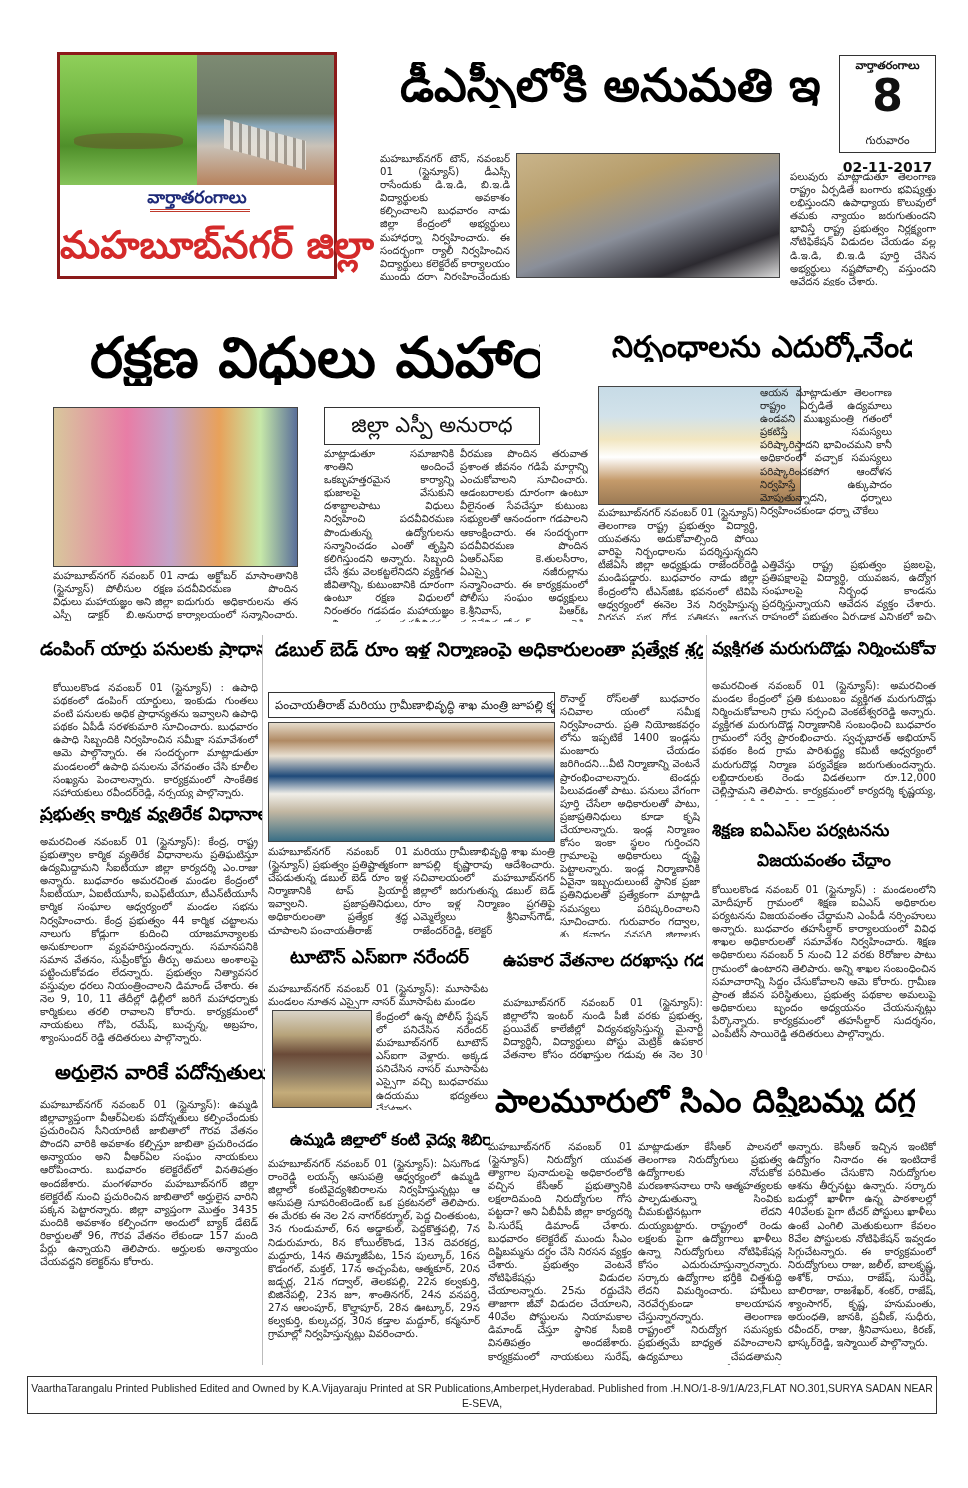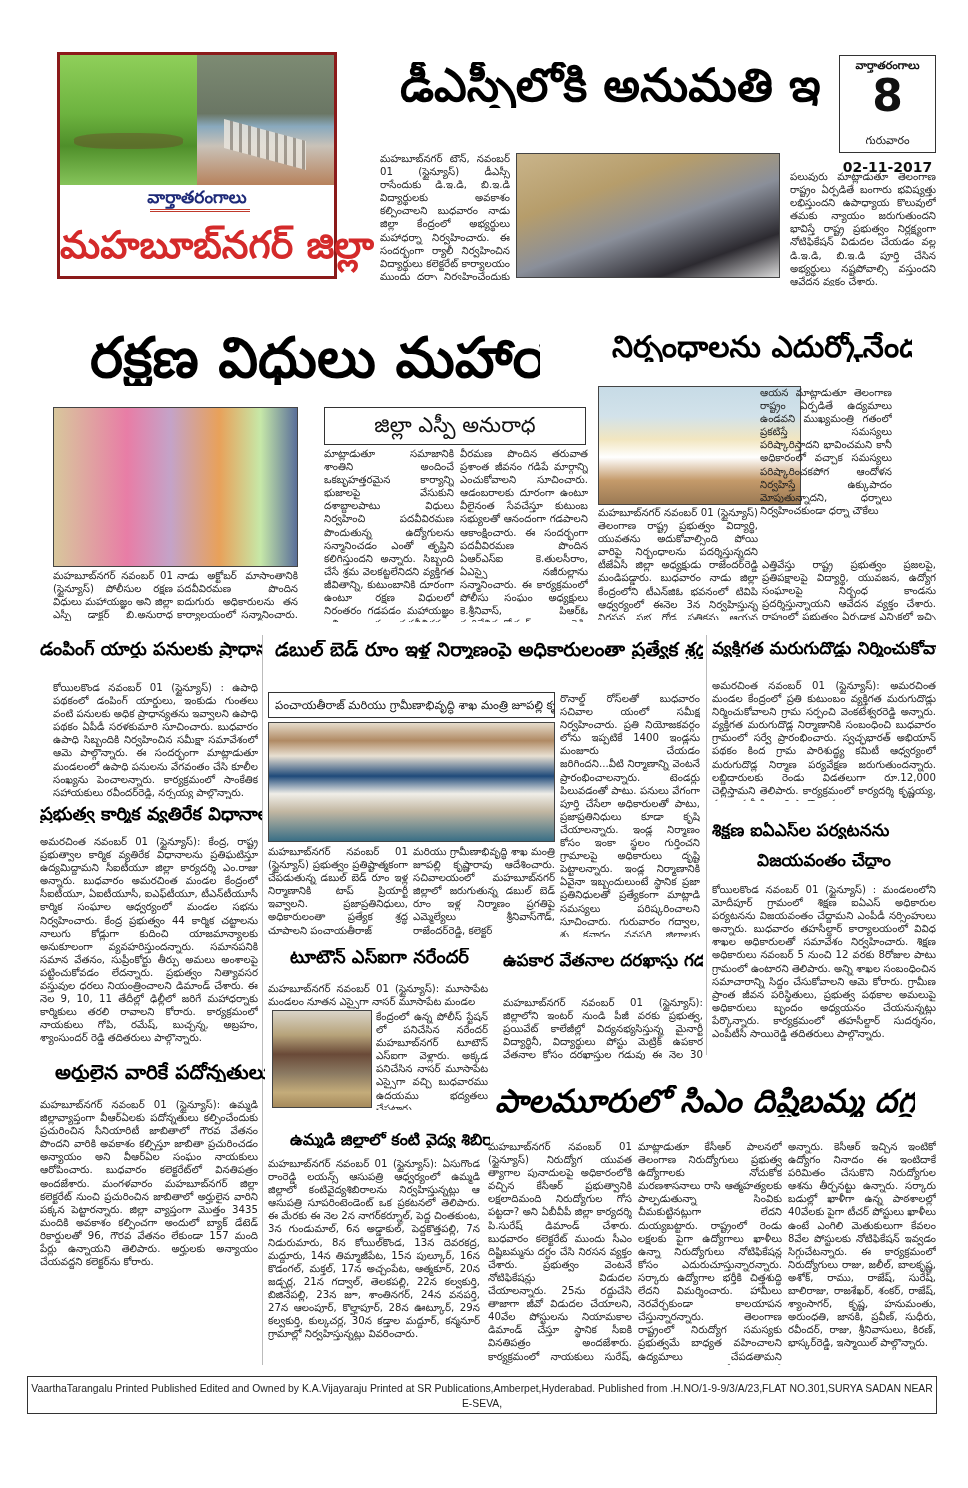--- a/index.html
+++ b/index.html
@@ -56,21 +56,21 @@
 
 <div class="abs hl" style="left:400px; top:62px; width:420px; font-size:46px;">డీఎస్సీలోకి అనుమతి ఇవ్వాలి</div>
 <div class="abs body-text" style="left:380px; top:152px; width:130px; height:128px;">మహబూబ్‌నగర్ టౌన్, నవంబర్ 01 (స్టైన్యూస్) డీఎస్సీ రాసేందుకు డి.ఇ.డి, బి.ఇ.డి విద్యార్థులకు అవకాశం కల్పించాలని బుధవారం నాడు జిల్లా కేంద్రంలో అభ్యర్థులు మహాధర్నా నిర్వహించారు. ఈ సందర్భంగా ర్యాలీ నిర్వహించిన విద్యార్థులు కలెక్టరేట్ కార్యాలయం ముందు ధర్నా నిర్వహించేందుకు యత్నించగా పోలీసులు వారిని అడ్డుకుని పోలీస్‌స్టేషన్‌కు తరలించారు. ఈ సందర్భంగా</div>
 <div class="abs photo" style="left:516px; top:153px; width:264px; height:125px; background: linear-gradient(160deg, #c9b48a 0%, #b69d6b 30%, #8a8f9a 55%, #2c2a30 80%, #d8d8d8 100%);"></div>
 <div class="abs body-text" style="left:790px; top:170px; width:146px; height:116px;">పలువురు మాట్లాడుతూ తెలంగాణ రాష్ట్రం ఏర్పడితే బంగారు భవిష్యత్తు లభిస్తుందని ఉపాధ్యాయ కొలువులో తమకు న్యాయం జరుగుతుందని భావిస్తే రాష్ట్ర ప్రభుత్వం నిర్లక్ష్యంగా నోటిఫికేషన్ విడుదల చేయడం వల్ల డి.ఇ.డి, బి.ఇ.డి పూర్తి చేసిన అభ్యర్థులు నష్టపోవాల్సి వస్తుందని ఆవేదన వ్యక్తం చేశారు.</div>
 
 <div class="abs hl" style="left:90px; top:330px; width:450px; font-size:56px;">రక్షణ విధులు మహాయజ్ఞం</div>
 <div class="abs photo" style="left:53px; top:407px; width:245px; height:160px; background: linear-gradient(90deg, #d8c79c 0%, #e87da6 30%, #c4a3c8 48%, #e8a15a 68%, #c6e8a8 85%, #5a6f9a 100%);"></div>
 <div class="abs body-text" style="left:53px; top:569px; width:120px; height:52px;">మహబూబ్‌నగర్ నవంబర్ 01 (స్టైన్యూస్) పోలీసుల రక్షణ విధులు మహాయజ్ఞం అని జిల్లా ఎస్పీ డాక్టర్ బి.అనురాధ అనారు. బుధవారం</div>
 <div class="abs body-text" style="left:177px; top:569px; width:121px; height:52px;">నాడు అక్టోబర్ మాసాంతానికి పదవీవిరమణ పొందిన ఐదుగురు అధికారులను తన కార్యాలయంలో సన్మానించారు. ఈ సందర్భంగా ఆమె</div>
-<div class="abs hbox" style="left:324px; top:407px; width:262px; height:38px; font-size:21px; text-align:center; line-height:30px; white-space:nowrap;">జిల్లా ఎస్పీ అనురాధ</div>
+<div class="abs hbox" style="left:324px; top:407px; width:216px; height:38px; font-size:21px; text-align:center; line-height:30px; white-space:nowrap;">జిల్లా ఎస్పీ అనురాధ</div>
 <div class="abs body-text" style="left:324px; top:447px; width:130px; height:175px;">మాట్లాడుతూ సమాజానికి శాంతిని అందించే ఒకబృహత్తరమైన కార్యాన్ని భుజాలపై వేసుకుని దశాబ్దాలపాటు విధులు నిర్వహించి పదవీవిరమణ పొందుతున్న ఉద్యోగులను సన్మానించడం ఎంతో తృప్తిని కలిగిస్తుందని అన్నారు. సిబ్బంది చేసే శ్రమ వెలకట్టలేనిదని వ్యక్తిగత జీవితాన్ని, కుటుంబానికి దూరంగా ఉంటూ రక్షణ విధులలో నిరంతరం గడపడం మహాయజ్ఞం అని అన్నారు. పదవీవిరమణ పొందిన వారి కుటుంబ పరిస్థితులు వారి ఆరోగ్యం కుదించి రావాలు చేశారు. ఉద్యోగ</div>
 <div class="abs body-text" style="left:460px; top:447px; width:128px; height:175px;">వీరమణ పొందిన తరువాత ప్రశాంత జీవనం గడిపే మార్గాన్ని ఎంచుకోవాలని సూచించారు. ఆడంబరాలకు దూరంగా ఉంటూ వీలైనంత సేవచేస్తూ కుటుంబ సభ్యులతో ఆనందంగా గడపాలని ఆకాంక్షించారు. ఈ సందర్భంగా పదవీవిరమణ పొందిన ఏఆర్ఎస్ఐ కె.తులసీరాం, ఏఎస్సై నజీరుల్లాను సన్మానించారు. ఈ కార్యక్రమంలో పోలీసు సంఘం అధ్యక్షులు కె.శ్రీనివాస్, పిఆర్‌ఓ రంగినేనిమన్మోహన్, రాంరెడ్డి, పోలీసు సిబ్బంది పాల్గొన్నారు.</div>
 
 <div class="abs hl" style="left:612px; top:332px; width:300px; font-size:30px;">నిర్బంధాలను ఎదుర్కోనేందుకు సిద్ధం</div>
 <div class="abs photo" style="left:598px; top:386px; width:203px; height:119px; background: linear-gradient(180deg, #c7dbe6 0%, #d2e2ea 25%, #f2e6c0 45%, #ffffff 60%, #c49a6a 80%, #9b7a55 100%);"></div>
 <div class="abs body-text" style="left:760px; top:386px; width:132px; height:172px;">ఆయన మాట్లాడుతూ తెలంగాణ రాష్ట్రం ఏర్పడితే ఉద్యమాలు ఉండవని ముఖ్యమంత్రి గతంలో ప్రకటిస్తే సమస్యలు పరిష్కారిస్తాదని భావించమని కానీ అధికారంలో వచ్చాక సమస్యలు పరిష్కారించకపోగ ఆందోళన నిర్వహిస్తే ఉక్కుపాదం మోపుతున్నాదని, ధర్నాలు నిర్వహించకుండా ధర్నా చౌకేలు</div>
 <div class="abs body-text" style="left:598px; top:506px; width:160px; height:114px;">మహబూబ్‌నగర్ నవంబర్ 01 (స్టైన్యూస్) తెలంగాణ రాష్ట్ర ప్రభుత్వం విద్యార్థి, యువతను అదుకోవాల్సింది పోయి వారిపై నిర్బంధాలను పదర్శిస్తున్నదని టీజేఏసీ జిల్లా అధ్యక్షుడు రాజేందర్‌రెడ్డి మండిపడ్డారు. బుధవారం నాడు జిల్లా కేంద్రంలోని టీఎన్‌జిఓ భవనంలో టివిపి ఆధ్వర్యంలో ఈనెల 3న నిర్వహిస్తున్న నిరసన సభ గోడ పత్రికను ఆయన ఆవిష్కరించారు. అనంతరం</div>
 <div class="abs body-text" style="left:762px; top:558px; width:174px; height:62px;">ఎత్తివేస్తు రాష్ట్ర ప్రభుత్వం ప్రజలపై, ప్రతిపక్షాలపై విద్యార్థి, యువజన, ఉద్యోగ సంఘాలపై నిర్బంధ కాండను ప్రదర్శిస్తున్నాయని ఆవేదన వ్యక్తం చేశారు. రాష్ట్రంలో ప్రభుత్వం ఏర్పడ్డాక ఎన్నికల్లో ఇచ్చి ఏఒక్కహామీని నెరవేర్చలేదని మండిపడ్డారు. ఈ కార్యక్రమంలో బాలకిషన్, మంత్రి నర్సిం హ్మయ్య, అంబదాసు, పాల్గొన్నారు.</div>
 
 <div class="abs rule-v" style="left:262px; top:635px; height:730px;"></div>
@@ -103,20 +103,20 @@
 <div class="abs hl" style="left:290px; top:1132px; width:200px; font-size:16px;">ఉమ్మడి జిల్లాలో కంటి వైద్య శిబిరాలు</div>
 <div class="abs body-text" style="left:268px; top:1157px; width:212px; height:207px;">మహబూబ్‌నగర్ నవంబర్ 01 (స్టైన్యూస్): ఏసుగొండ రాంరెడ్డి లయన్స్ ఆసుపత్రి ఆధ్వర్యంలో ఉమ్మడి జిల్లాలో కంటివైద్యశిబిరాలను నిర్వహిస్తున్నట్లు ఆ ఆసుపత్రి సూపరింటెండెంట్ ఒక ప్రకటనలో తెలిపారు. ఈ మేరకు ఈ నెల 2న నాగర్‌కర్నూల్, పెద్ద చింతకుంట, 3న గుండుమాల్, 6న అడ్డాకుల్, పెద్దకొత్తపల్లి, 7న నిడురుమారు, 8న కోయిల్‌కొండ, 13న దెవరకద్ర, మద్దూరు, 14న తిమ్మాజీపేట, 15న పుల్కూర్, 16న కొడంగల్, మక్తల్, 17న అచ్చంపేట, ఆత్మకూర్, 20న జడ్చర్ల, 21న గద్వాల్, తెలకపల్లి, 22న కల్వకుర్తి, బిజినేపల్లి, 23న జూ, శాంతినగర్, 24న వనపర్తి, 27న ఆలంపూర్, కొల్హాపూర్, 28న ఊట్కూర్, 29న కల్వకుర్తి, కుల్కచర్ల, 30న కడ్తాల మద్దూర్, కన్మనూర్ గ్రామాల్లో నిర్వహిస్తున్నట్లు వివరించారు.</div>
 
 <div class="abs hl" style="left:712px; top:640px; width:224px; font-size:17px;">వ్యక్తిగత మరుగుదొడ్లు నిర్మించుకోవాలి</div>
 <div class="abs body-text" style="left:712px; top:679px; width:224px; height:122px;">అమరచింత నవంబర్ 01 (స్టైన్యూస్): అమరచింత మండల కేంద్రంలో ప్రతి కుటుంబం వ్యక్తిగత మరుగుదొడ్లు నిర్మించుకోవాలని గ్రామ సర్పంచి వెంకటేశ్వరరెడ్డి అన్నారు. వ్యక్తిగత మరుగుదొడ్ల నిర్మాణానికి సంబంధించి బుధవారం గ్రామంలో సర్వే ప్రారంభించారు. స్వచ్ఛభారత్ అభియాన్ పథకం కింద గ్రామ పారిశుద్ధ్య కమిటీ ఆధ్వర్యంలో మరుగుదొడ్ల నిర్మాణ పర్యవేక్షణ జరుగుతుందన్నారు. లబ్దిదారులకు రెండు విడతలుగా రూ.12,000 చెల్లిస్తామని తెలిపారు. కార్యక్రమంలో కార్యదర్శి కృష్ణయ్య, పంచాయతీ సిబ్బంది పాల్గొన్నారు.</div>
 
 <div class="abs hl" style="left:712px; top:822px; width:224px; font-size:17px; text-align:left;">శిక్షణ ఐఏఎస్‌ల పర్యటనను</div>
 <div class="abs hl" style="left:712px; top:852px; width:224px; font-size:17px; text-align:center;">విజయవంతం చేద్దాం</div>
 <div class="abs body-text" style="left:712px; top:883px; width:224px; height:172px;">కోయిలకొండ నవంబర్ 01 (స్టైన్యూస్) : మండలంలోని మోదీపూర్ గ్రామంలో శిక్షణ ఐఏఎస్ అధికారుల పర్యటనను విజయవంతం చేద్దామని ఎంపీడీ నర్సింహులు అన్నారు. బుధవారం తహసీల్దార్ కార్యాలయంలో వివిధ శాఖల అధికారులతో సమావేశం నిర్వహించారు. శిక్షణ అధికారులు నవంబర్ 5 నుంచి 12 వరకు 8రోజుల పాటు గ్రామంలో ఉంటారని తెలిపారు. అన్ని శాఖల సంబంధించిన సమాచారాన్ని సిద్దం చేసుకోవాలని ఆమె కోరారు. గ్రామీణ ప్రాంత జీవన పరిస్థితులు, ప్రభుత్వ పథకాల అమలుపై అధికారులు బృందం అధ్యయనం చేయనున్నట్లు పేర్కొన్నారు. కార్యక్రమంలో తహసీల్దార్ సుదర్శనం, ఎంపీటీసీ సాయిరెడ్డి తదితరులు పాల్గొన్నారు.</div>
 
-<div class="abs hl" style="left:495px; top:1085px; width:420px; font-size:32px;font-style:italic;">పాలమూరులో సిఎం దిష్టిబమ్మ దగ్ధం</div>
+<div class="abs hl" style="left:495px; top:1085px; width:420px; font-size:32px;">పాలమూరులో సిఎం దిష్టిబమ్మ దగ్ధం</div>
 <div class="abs body-text" style="left:488px; top:1140px; width:144px; height:225px;">మహబూబ్‌నగర్ నవంబర్ 01 (స్టైన్యూస్) నిరుద్యోగ యువత త్యాగాల పునాదులపై అధికారంలోకి వచ్చిన కేసీఆర్ ప్రభుత్వానికి లక్షలాదిమంది నిరుద్యోగుల గోస పట్టదా? అని ఏబీవీపీ జిల్లా కార్యదర్శి పి.సురేష్ డిమాండ్ చేశారు. బుధవారం కలెక్టరేట్ ముందు సీఎం దిష్టిబమ్మను దగ్ధం చేసి నిరసన వ్యక్తం చేశారు. ప్రభుత్వం వెంటనే నోటిఫికేషన్లు విడుదల చేయాలన్నారు. 25ను రద్దుచేసి తాజాగా జీవో విడుదల చేయాలని, 40వేల పోస్టులను నియామకాల డిమాండ్ చేస్తూ స్థానిక సీఐకి వినతిపత్రం అందజేశారు. కార్యక్రమంలో నాయకులు సురేష్, భరత్</div>
 <div class="abs body-text" style="left:638px; top:1140px; width:144px; height:225px;">మాట్లాడుతూ కేసీఆర్ పాలనలో తెలంగాణ నిరుద్యోగులు ప్రభుత్వ ఉద్యోగాలకు నోచుకోక మరణశాసనాలు రాసి ఆత్మహత్యలకు పాల్పడుతున్నా సింవికు చీమకుట్టినట్లుగా లేదని దుయ్యబట్టారు. రాష్ట్రంలో రెండు లక్షలకు పైగా ఉద్యోగాలు ఖాళీలు ఉన్నా నిరుద్యోగులు నోటిఫికేషన్ల కోసం ఎదురుచూస్తున్నారన్నారు. సర్కారు ఉద్యోగాల భర్తీకి చిత్తశుద్ధి లేదని విమర్శించారు. హామీలు నెరవేర్చకుండా కాలయాపన చేస్తున్నారన్నారు. తెలంగాణ రాష్ట్రంలో నిరుద్యోగ సమస్యకు ప్రభుత్వమే బాధ్యత వహించాలని ఉద్యమాలు చేపడతామని హెచ్చరించారు. ఉద్యోగాల భర్తీ విషయంలో కేసీఆర్ ప్రభుత్వం ఆలోచించుకోవాలని సూచించారు.</div>
 <div class="abs body-text" style="left:788px; top:1140px; width:148px; height:225px;">అన్నారు. కెసీఆర్ ఇచ్చిన ఇంటికో ఉద్యోగం నినాదం ఈ ఇంటిదాకే పరిమితం చేసుకొని నిరుద్యోగుల ఆశను తీర్చనట్టు ఉన్నారు. సర్కారు బడుల్లో ఖాళీగా ఉన్న పాఠశాలల్లో 40వేలకు పైగా టీచర్ పోస్టులు ఖాళీలు ఉంటే ఎంగిలి మెతుకులుగా కేవలం 8వేల పోస్టులకు నోటిఫికేషన్ ఇవ్వడం సిగ్గుచేటన్నారు. ఈ కార్యక్రమంలో నిరుద్యోగులు రాజు, జలీల్, బాలకృష్ణ, అశోక్, రాము, రాజేష్, సురేష్, బాలిరాజు, రాజశేఖర్, శంకర్, రాజేష్, శ్యాంసాగర్, కృష్ణ, హనుమంతు, అరుంధతి, జానకి, ప్రవీణ్, సుధీరు, రవీందర్, రాజు, శ్రీనివాసులు, కిరణ్, భాస్కర్‌రెడ్డి, ఇస్మాయిల్ పాల్గొన్నారు.</div>
 
 <div id="footer" class="abs">
-  <div>VaarthaTarangalu Printed Published Edited and Owned by K.A.Vijayaraju Printed at SR Publications,Amberpet,Hyderabad. Published from .H.NO/1-9-9/3/A/23,FLAT NO.301,SURYA SADAN NEAR E-SEVA,</div>
+  <div>VaarthaTarangalu Printed Published Edited and Owned by K.A.Vijayaraju Printed at SR Publications,Amberpet,Hyderabad. Published from .H.NO/1-8-9/1/A/23,FLAT NO.301,SURYA SADAN NEAR E-SEVA,</div>
 </div>
 
 </body></html>

